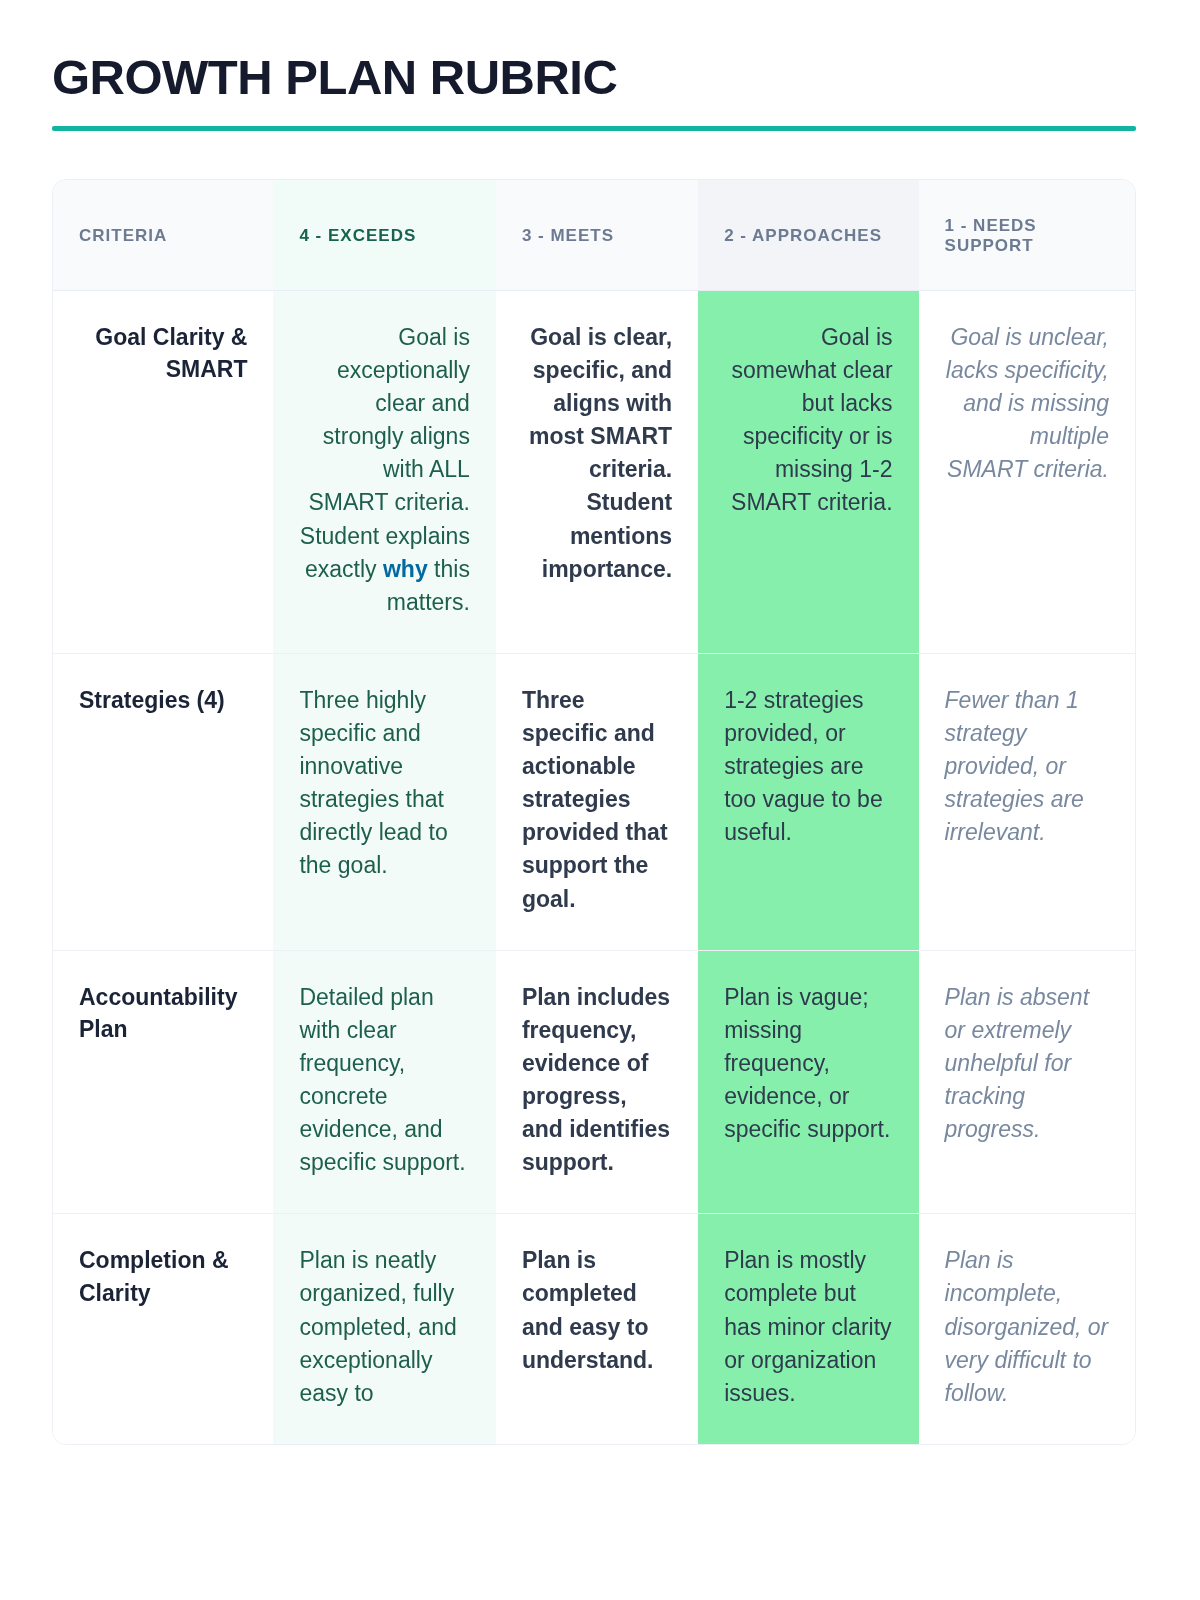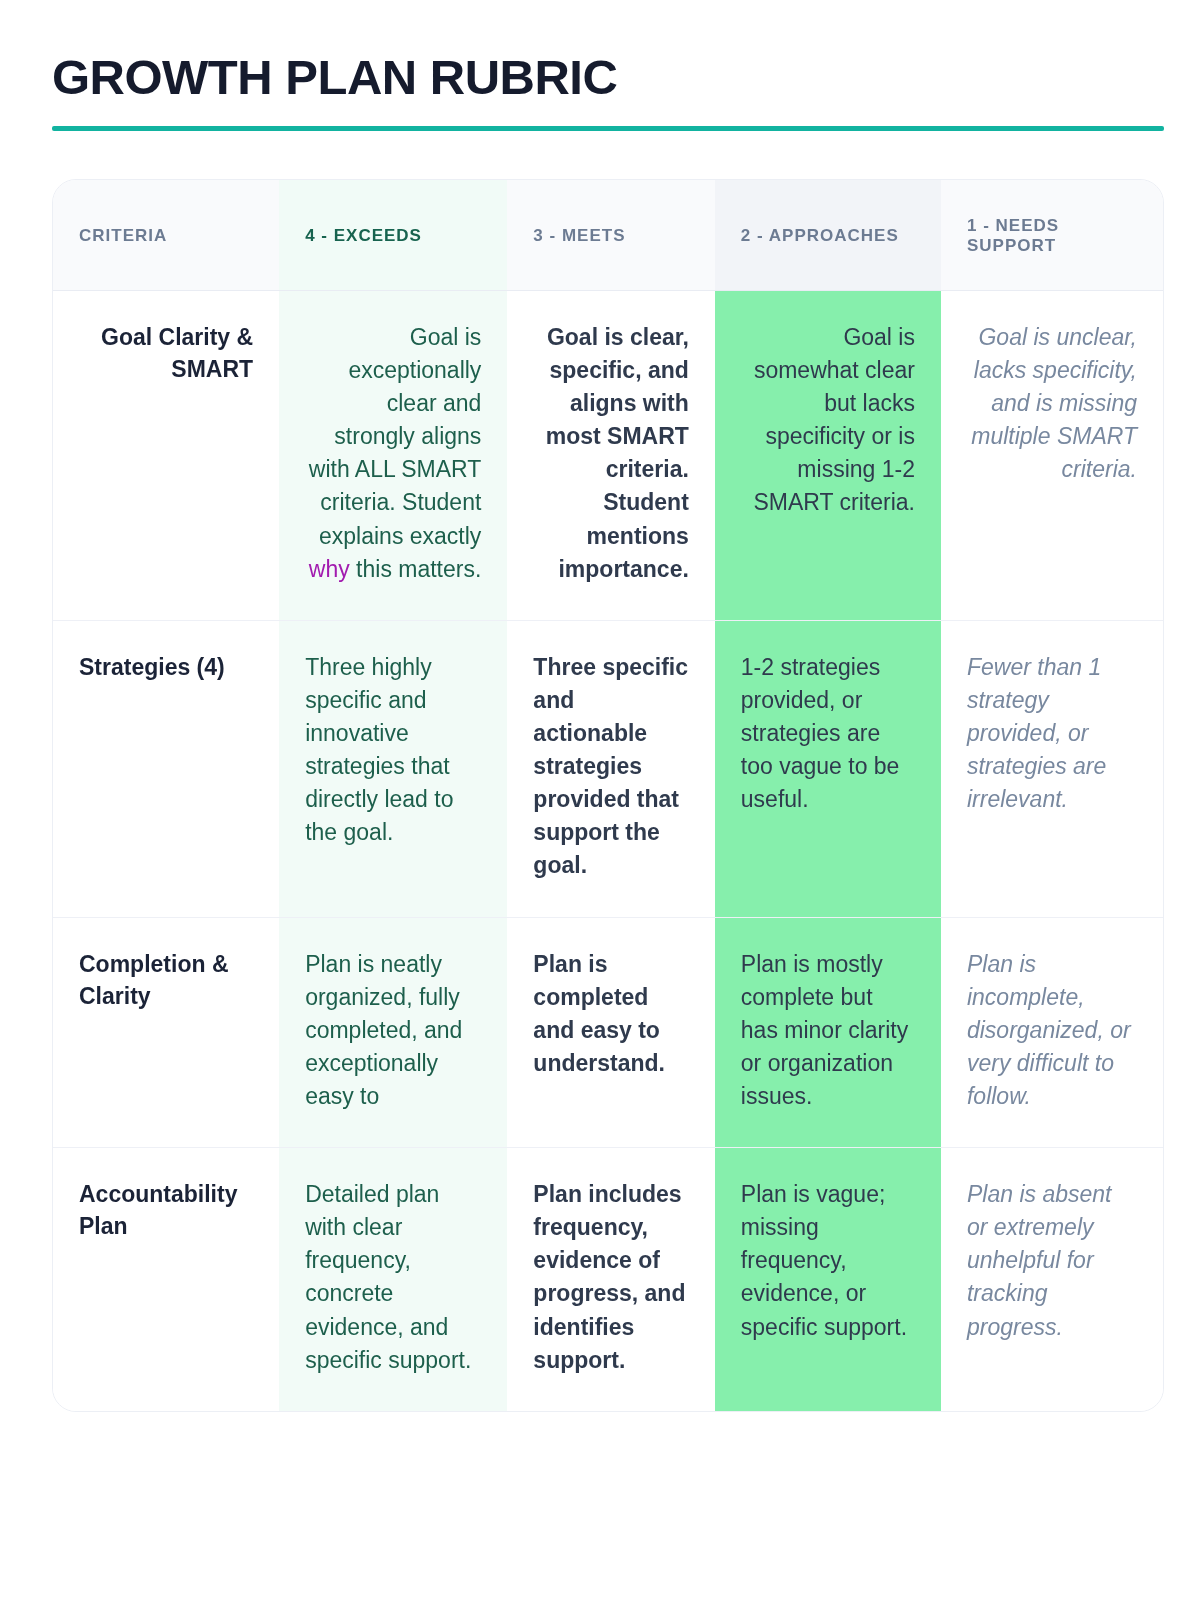--- a/index.html
+++ b/index.html
@@ -8,21 +8,21 @@
     background: #ffffff;
   }
   body {
     width: 1200px;
     height: 1600px;
     overflow: hidden;
     font-family: "Liberation Sans", sans-serif;
     -webkit-font-smoothing: antialiased;
   }
   .page {
-    padding: 52px 36px 0 52px;
+    padding: 52px 64px 0 52px;
     box-sizing: border-box;
   }
 
   
   .doc-title {
     font-size: 49px;
     font-weight: 900;
     letter-spacing: -0.5px;
     color: #151b2d;
     line-height: 1.06;
@@ -40,21 +40,21 @@
     height: 5px;
     width: 100%;
     background: #12b3a0;
     border-radius: 2px;
     margin-bottom: 48px;
   }
 
   
   .rubric-card {
     border: 1px solid #eceff5;
-    border-radius: 24px;
+    border-radius: 14px;
     overflow: hidden;
     background: #ffffff;
   }
   table.rubric {
     border-collapse: collapse;
     width: 100%;
     table-layout: fixed;
   }
   table.rubric col.c-criteria  { width: 218px; }
   table.rubric col.c-exceeds   { width: 220px; }
@@ -99,21 +99,21 @@
   td.criteria {
     font-weight: 700;
     color: #1b2337;
     font-size: 23px;
     line-height: 1.4;
   }
   td.exceeds {
     background: #f2fbf7;
     color: #1d5f4c;
   }
-  td.exceeds b { font-weight: 400; color: #a21caf; }
+  td.exceeds b { font-weight: 700; color: #0369a1; }
   td.meets {
     background: #ffffff;
     color: #2f3a4d;
     font-weight: bold;
   }
   td.appr {
     background: #86efac;
     color: #2f3a4d;
   }
   td.needs {
@@ -160,31 +160,31 @@
 
         <tr>
           <td class="criteria">Strategies (4)</td>
           <td class="exceeds"><span>Three highly specific and innovative strategies that directly lead to the goal.</span><b></b><span></span></td>
           <td class="meets">Three specific and actionable strategies provided that support the goal.</td>
           <td class="appr">1-2 strategies provided, or strategies are too vague to be useful.</td>
           <td class="needs">Fewer than 1 strategy provided, or strategies are irrelevant.</td>
         </tr>
 
         <tr>
+          <td class="criteria">Accountability Plan</td>
+          <td class="exceeds"><span>Detailed plan with clear frequency, concrete evidence, and specific support.</span><b></b><span></span></td>
+          <td class="meets">Plan includes frequency, evidence of progress, and identifies support.</td>
+          <td class="appr">Plan is vague; missing frequency, evidence, or specific support.</td>
+          <td class="needs">Plan is absent or extremely unhelpful for tracking progress.</td>
+        </tr>
+
+        <tr>
           <td class="criteria">Completion &amp; Clarity</td>
           <td class="exceeds"><span>Plan is neatly organized, fully completed, and exceptionally easy to</span><b></b><span></span></td>
           <td class="meets">Plan is completed and easy to understand.</td>
           <td class="appr">Plan is mostly complete but has minor clarity or organization issues.</td>
           <td class="needs">Plan is incomplete, disorganized, or very difficult to follow.</td>
-        </tr>
-
-        <tr>
-          <td class="criteria">Accountability Plan</td>
-          <td class="exceeds"><span>Detailed plan with clear frequency, concrete evidence, and specific support.</span><b></b><span></span></td>
-          <td class="meets">Plan includes frequency, evidence of progress, and identifies support.</td>
-          <td class="appr">Plan is vague; missing frequency, evidence, or specific support.</td>
-          <td class="needs">Plan is absent or extremely unhelpful for tracking progress.</td>
         </tr>
 
       </tbody>
     </table>
   </div>
 </div>
 
 </body></html>

